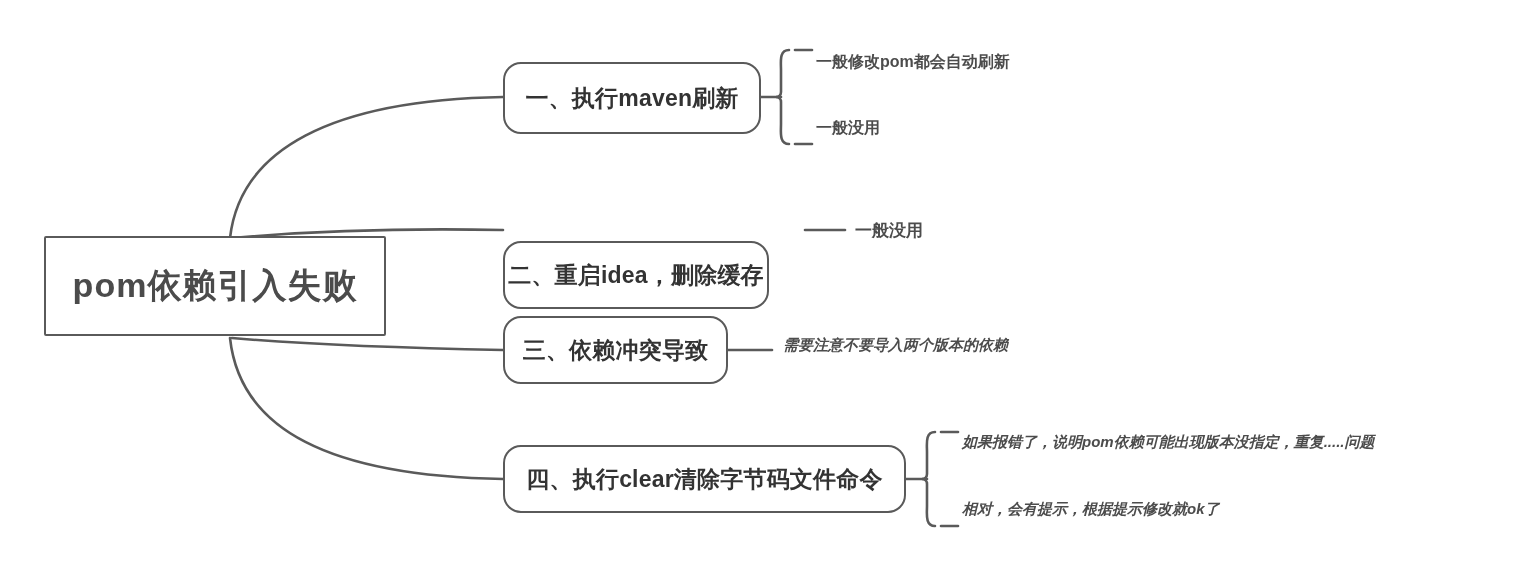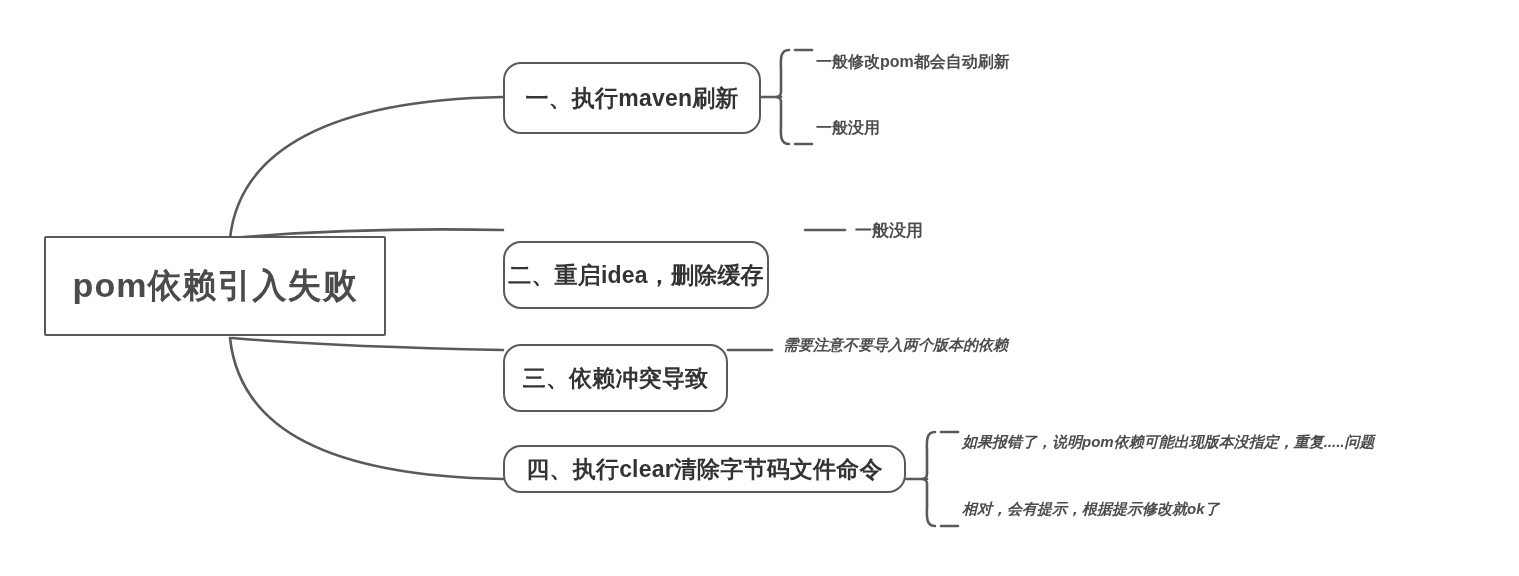--- a/index.html
+++ b/index.html
@@ -66,28 +66,27 @@
     width: 266px;
     height: 68px;
     margin-top: 45px;
   }
   #node-b2 .node-label { font-size: 23px; }
   #node-b3 {
     left: 503px;
     top: 316px;
     width: 225px;
     height: 68px;
-    margin-top: 28px;
   }
   #node-b3 .node-label { font-size: 23px; }
   #node-b4 {
     left: 503px;
     top: 445px;
     width: 403px;
-    height: 48px;
+    height: 68px;
   }
   #node-b4 .node-label { font-size: 23px; }
   .leaf {
     position: absolute;
     white-space: nowrap;
     font-weight: bold;
     color: #4c4c4c;
     z-index: 2;
   }
   .leaf-sm { font-size: 15px; font-style: italic; }

